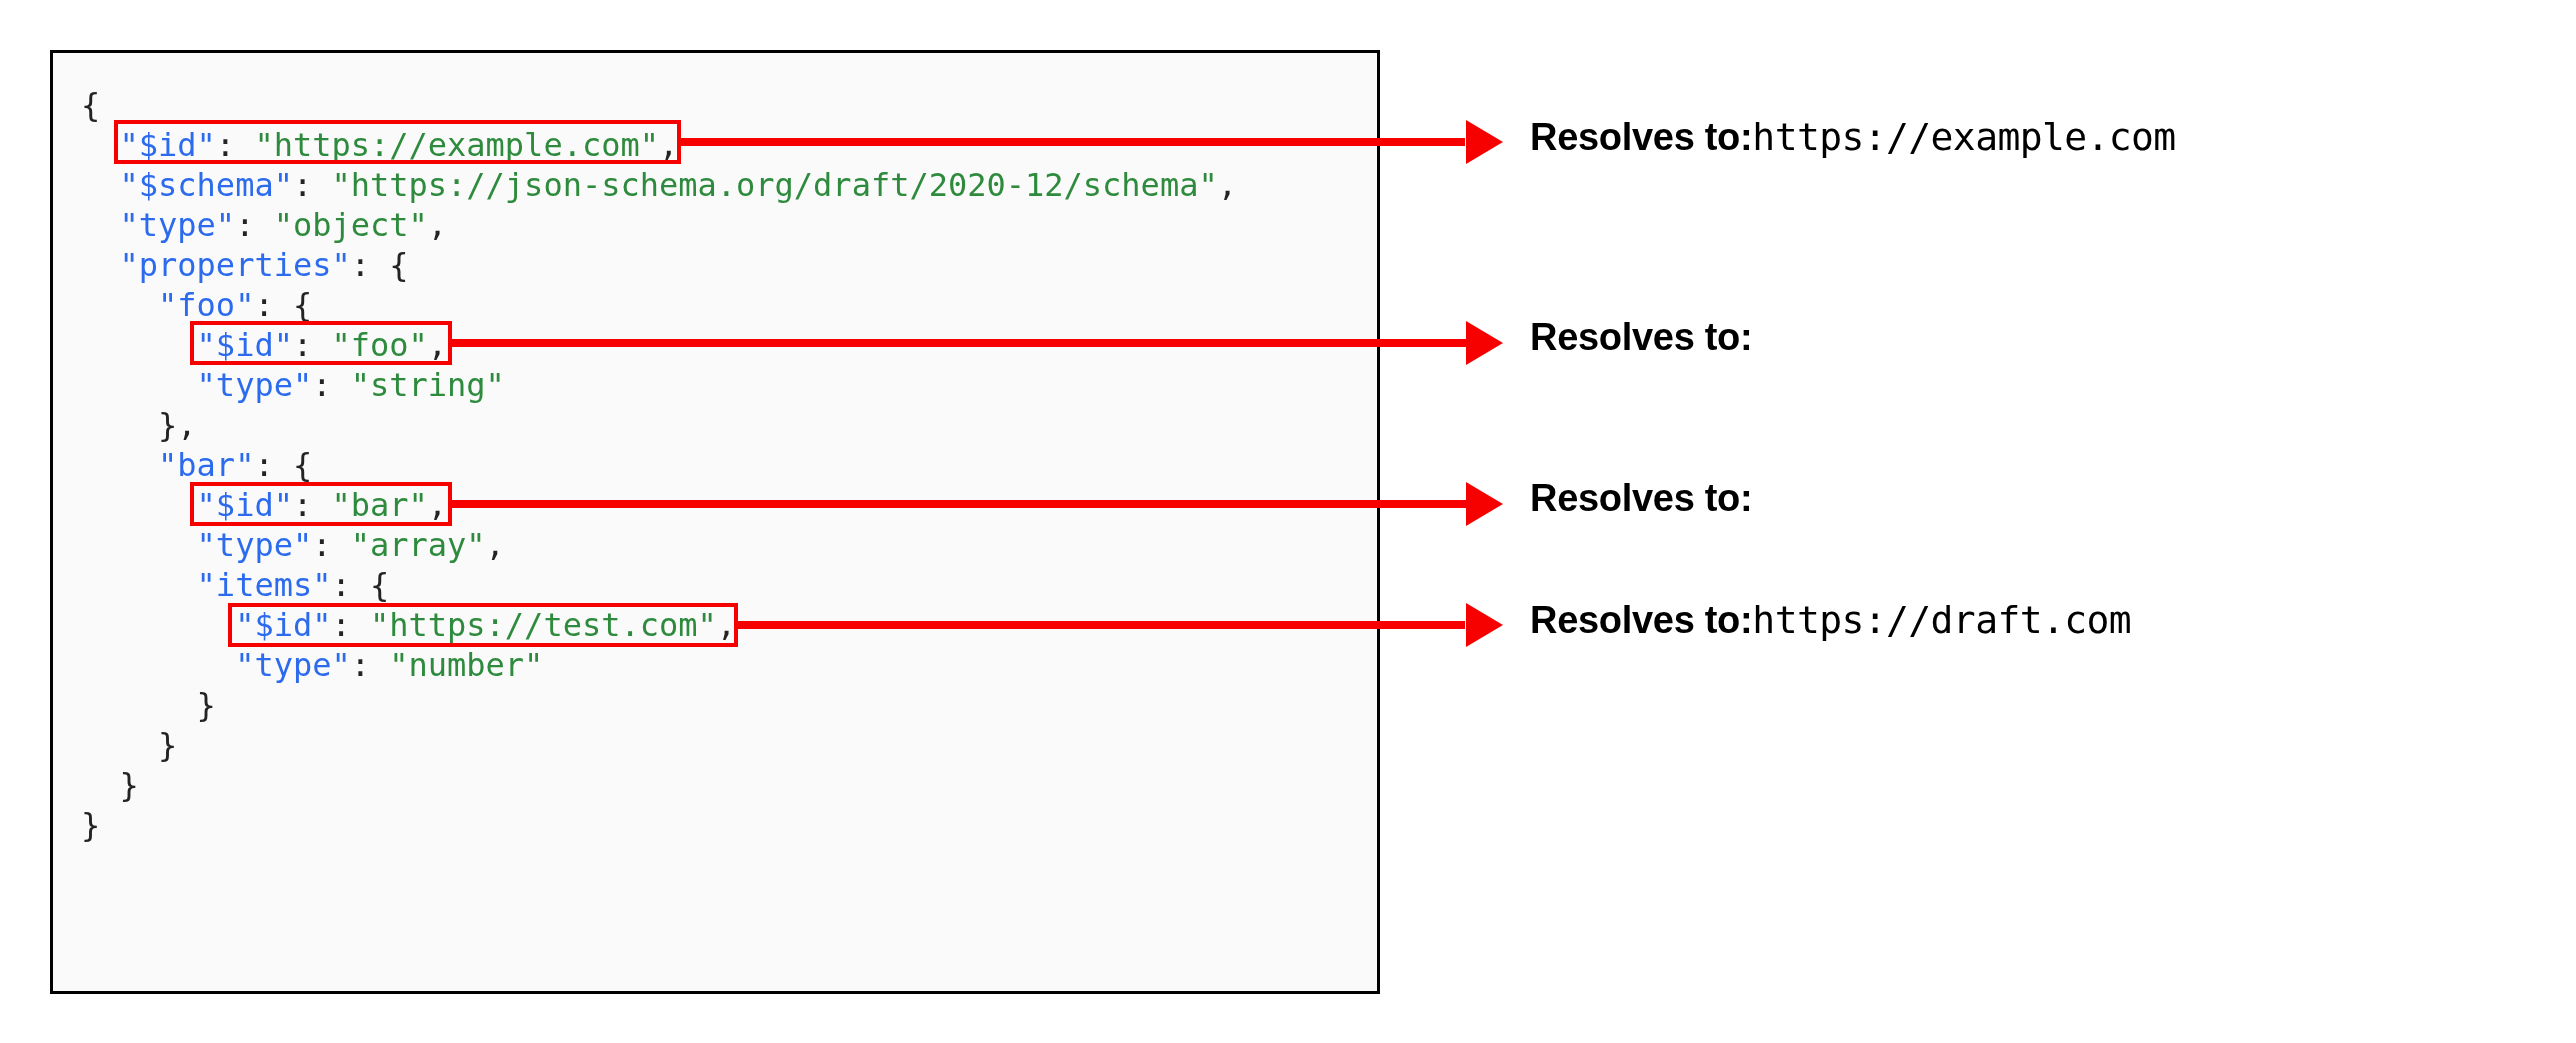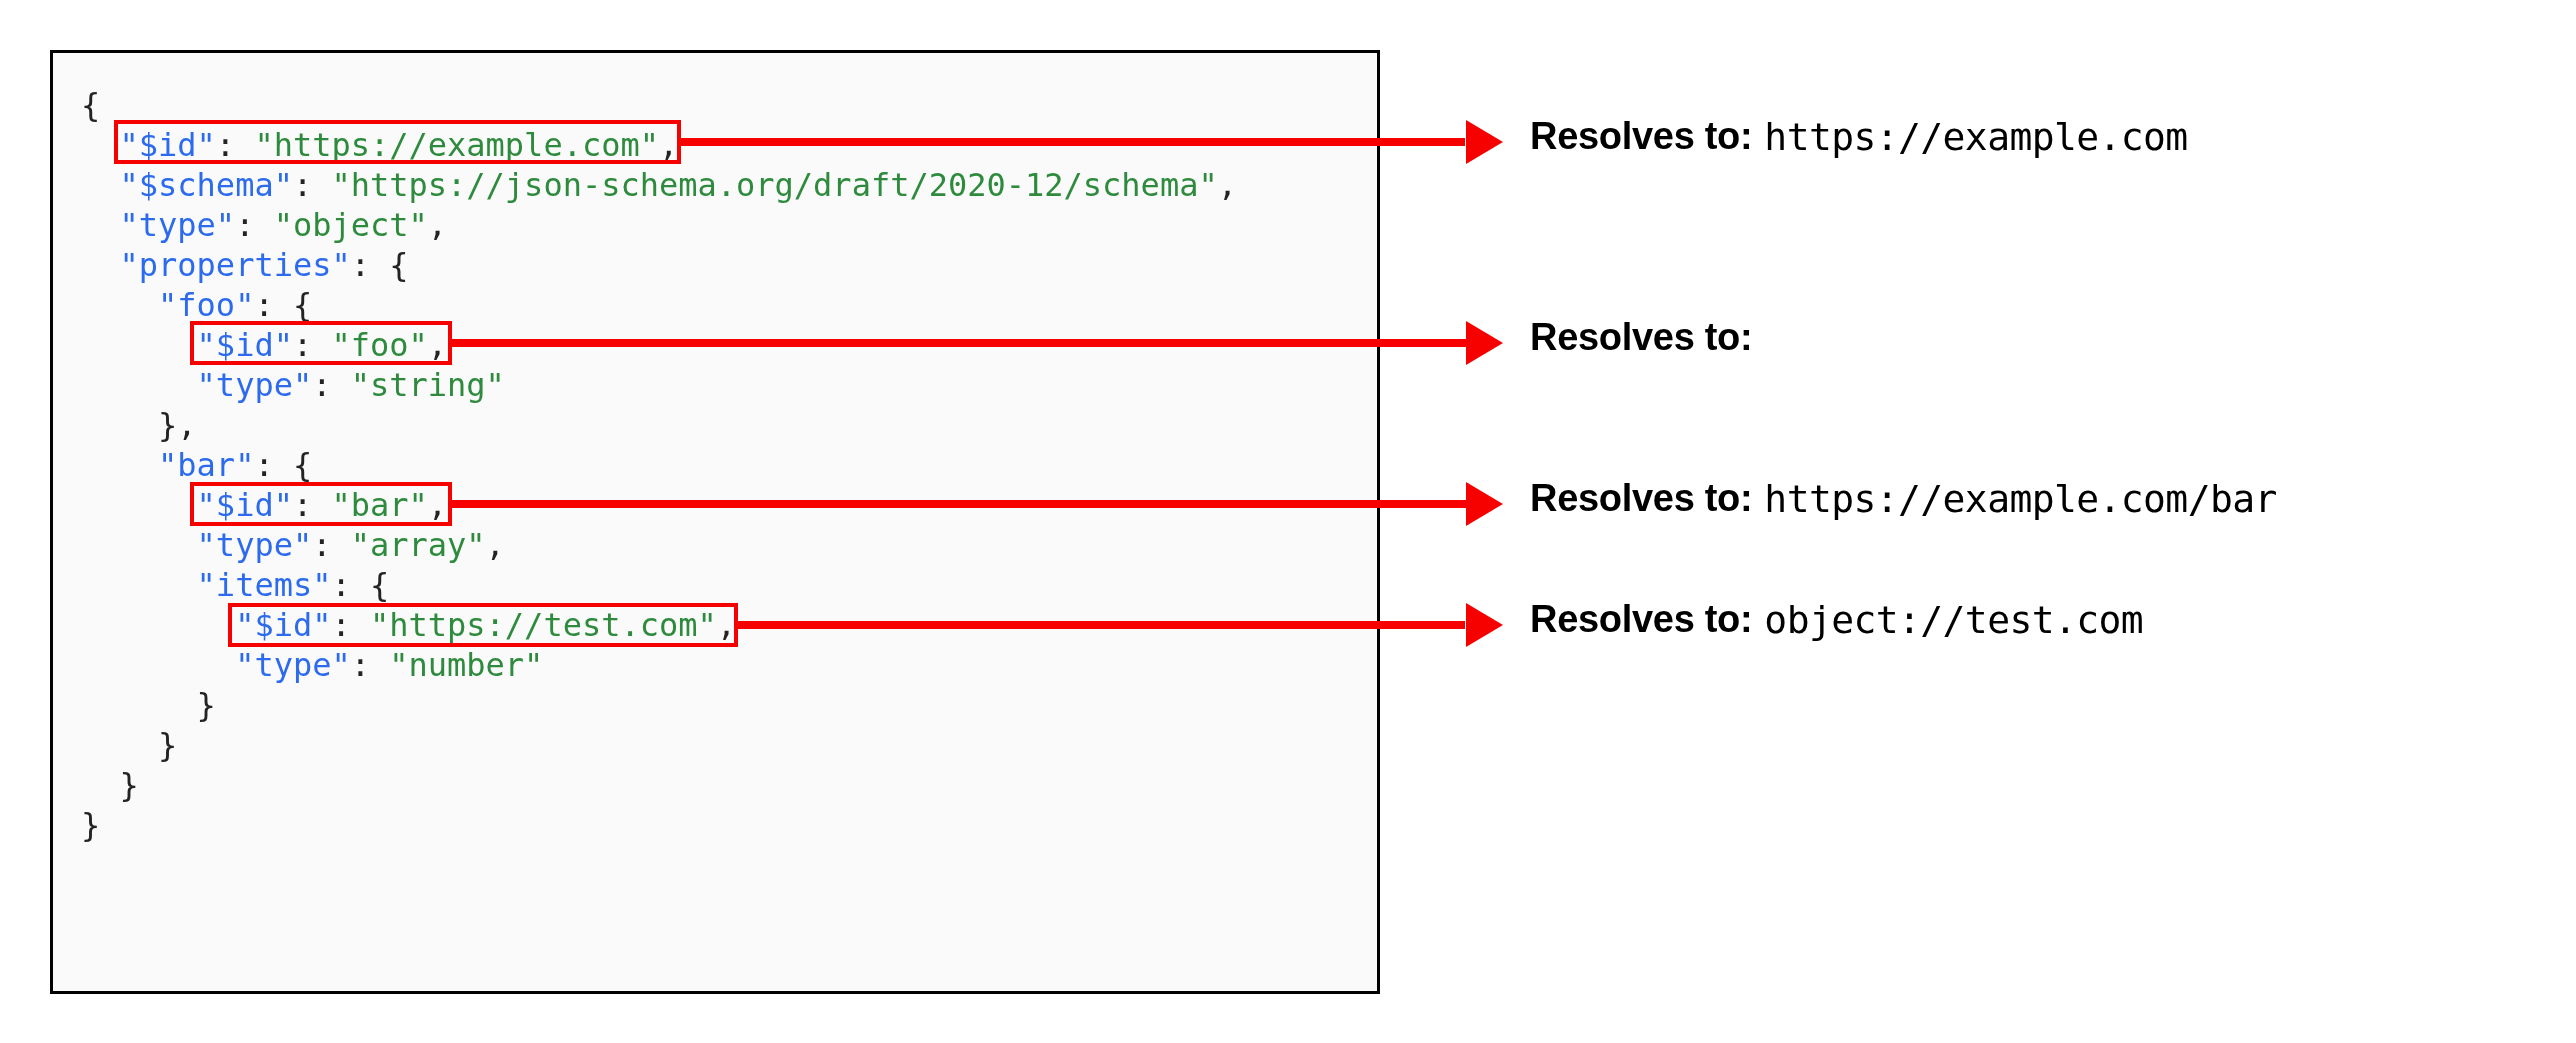--- a/index.html
+++ b/index.html
@@ -64,22 +64,21 @@
     border-top: 22px solid transparent;
     border-bottom: 22px solid transparent;
     border-left: 37px solid #f60000;
   }
 
   
   .anno {
     position: absolute;
     white-space: nowrap;
     display: flex;
-    align-items: flex-start;
-    gap: 12px;
+    align-items: center;
   }
   .anno-label {
     font-family: "Liberation Sans", sans-serif;
     font-weight: bold;
     font-size: 38px;
     color: #000000;
     letter-spacing: -0.3px;
   }
   .anno-url {
     font-family: "DejaVu Sans Mono", "Liberation Mono", monospace;
@@ -114,21 +113,20 @@
 
   <div class="anno" id="an-0" style="left: 1530px; top: 115px;">
     <span class="anno-label">Resolves to:</span>
     <span class="anno-url">https://example.com</span>
   </div>
   <div class="anno" id="an-1" style="left: 1530px; top: 316px;">
     <span class="anno-label">Resolves to:</span>
   </div>
   <div class="anno" id="an-2" style="left: 1530px; top: 477px;">
     <span class="anno-label">Resolves to:</span>
-    <span class="anno-url">https://example.com/bar</span>
   </div>
   <div class="anno" id="an-3" style="left: 1530px; top: 598px;">
     <span class="anno-label">Resolves to:</span>
-    <span class="anno-url">object://test.com</span>
+    <span class="anno-url">https://draft.com</span>
   </div>
 
 </div>
 
 
 </body></html>

